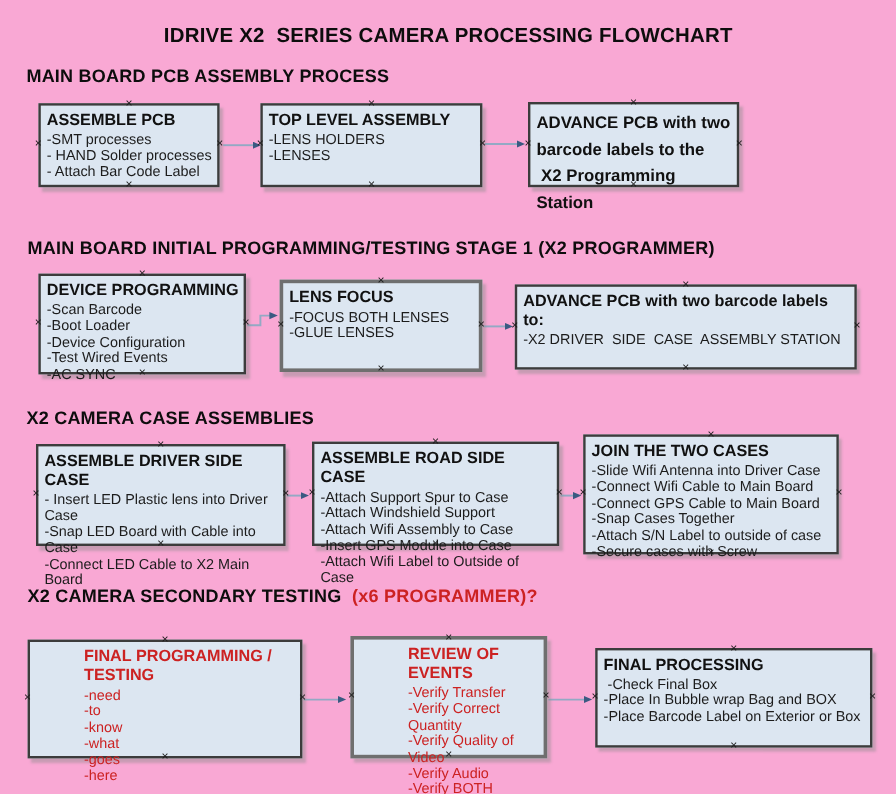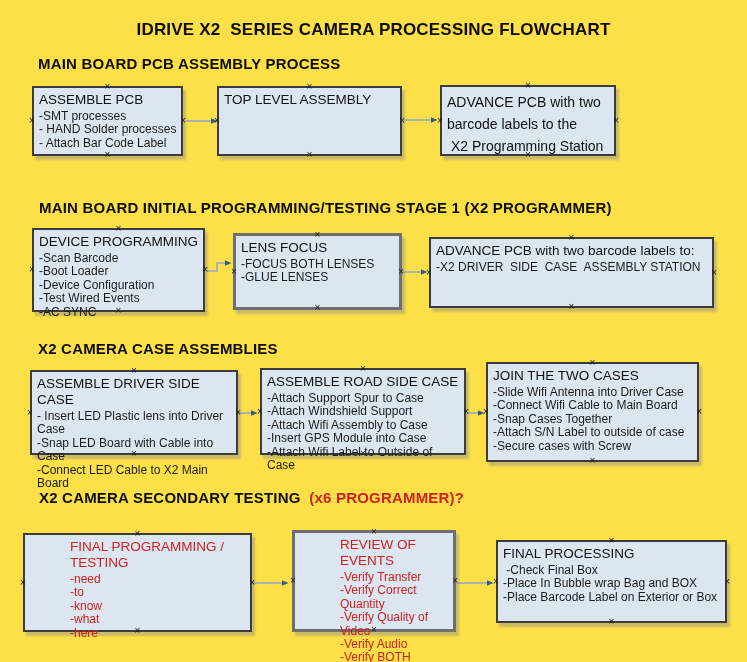--- a/index.html
+++ b/index.html
@@ -1,37 +1,37 @@
 <!DOCTYPE html>
 <html style="--box-fill: #dce6f1; --box-border: #3c3c3c; --box-border-thick: #6f6f6f; --red: #cc2222; --arrow-line: #93a9c4; --arrow-head: #3b5a82;"><head>
 <meta charset="utf-8">
 <style>
   html,body{margin:0;padding:0;background:#ffffff;}
   .canvas{
-    position:relative;width:747px;height:662px;background:#fde047;overflow:hidden;
+    position:relative;width:747px;height:662px;background:#f9a8d4;overflow:hidden;
     font-family:"Liberation Sans","DejaVu Sans",sans-serif;color:#111;
   }
   .chart-title{
     position:absolute;left:0;right:0;top:20px;text-align:center;
     font-size:17px;font-weight:700;letter-spacing:.2px;white-space:pre-wrap;color:#0d0d0d;
   }
   .sec-heading{
     position:absolute;font-size:15px;font-weight:700;letter-spacing:.2px;
-    white-space:pre;color:#0d0d0d;margin-left:16px;
+    white-space:pre;color:#0d0d0d;
   }
   .sec-heading .red-part{color:var(--red);}
   .fbox{
     position:absolute;box-sizing:border-box;
     background:var(--box-fill);
     border:2px solid var(--box-border);
     box-shadow:3px 4px 2px rgba(140,140,140,.45);
     padding:4px 4px 2px 5px;overflow:visible;
   }
   .fbox.thick{border:3px solid var(--box-border-thick);}
-  .btitle{font-size:13.5px;font-weight:400;line-height:16px;margin-bottom:2px;white-space:pre-wrap;}
+  .btitle{font-size:13.5px;font-weight:700;line-height:16px;margin-bottom:2px;white-space:pre-wrap;}
   .talltitle .btitle{font-size:14px;line-height:22px;margin-bottom:0;}
   .item{font-size:12px;line-height:13.4px;white-space:pre-wrap;color:#1c1c1c;}
   .red .btitle,.red .item{color:var(--red);margin-left:40px;}
   .cp{
     position:absolute;font-style:normal;font-size:10px;line-height:10px;
     color:#1a1a1a;pointer-events:none;
   }
   .cp-top{left:50%;top:-6px;transform:translateX(-50%);}
   .cp-bottom{left:50%;bottom:-6px;transform:translateX(-50%);}
   .cp-left{left:-5px;top:50%;transform:translateY(-55%);}
@@ -74,20 +74,24 @@
         <div class="item">- HAND Solder processes</div>
         <div class="item">- Attach Bar Code Label</div>
       </div>
   <i class="cp cp-top">×</i>
       <i class="cp cp-right">×</i>
       <i class="cp cp-bottom">×</i>
       <i class="cp cp-left">×</i>
     </div>
   <div class="fbox" style="left:217px;top:86px;width:185px;height:70px">
     <div class="btitle">TOP LEVEL ASSEMBLY</div>
+    <div>
+        <div class="item">-LENS HOLDERS</div>
+        <div class="item">-LENSES</div>
+      </div>
   <i class="cp cp-top">×</i>
       <i class="cp cp-right">×</i>
       <i class="cp cp-bottom">×</i>
       <i class="cp cp-left">×</i>
     </div>
   <div class="fbox talltitle" style="left:440px;top:85px;width:176px;height:71px">
     <div class="btitle">ADVANCE PCB with two
 barcode labels to the
  X2 Programming Station</div>
   <i class="cp cp-top">×</i>
@@ -156,37 +160,39 @@
   <i class="cp cp-top">×</i>
       <i class="cp cp-right">×</i>
       <i class="cp cp-bottom">×</i>
       <i class="cp cp-left">×</i>
     </div>
   <div class="fbox" style="left:486px;top:362px;width:213px;height:100px">
     <div class="btitle">JOIN THE TWO CASES</div>
     <div>
         <div class="item">-Slide Wifi Antenna into Driver Case</div>
         <div class="item">-Connect Wifi Cable to Main Board</div>
+        <div class="item">-Connect GPS Cable to Main Board</div>
         <div class="item">-Snap Cases Together</div>
         <div class="item">-Attach S/N Label to outside of case</div>
         <div class="item">-Secure cases with Screw</div>
       </div>
   <i class="cp cp-top">×</i>
       <i class="cp cp-right">×</i>
       <i class="cp cp-bottom">×</i>
       <i class="cp cp-left">×</i>
     </div>
 
   <div class="fbox red" style="left:23px;top:533px;width:229px;height:99px">
     <div class="btitle">FINAL PROGRAMMING / TESTING</div>
     <div>
         <div class="item">-need</div>
         <div class="item">-to</div>
         <div class="item">-know</div>
         <div class="item">-what</div>
+        <div class="item">-goes</div>
         <div class="item">-here</div>
       </div>
   <i class="cp cp-top">×</i>
       <i class="cp cp-right">×</i>
       <i class="cp cp-bottom">×</i>
       <i class="cp cp-left">×</i>
     </div>
   <div class="fbox red thick" style="left:292px;top:530px;width:164px;height:102px">
     <div class="btitle">REVIEW OF EVENTS</div>
     <div>

